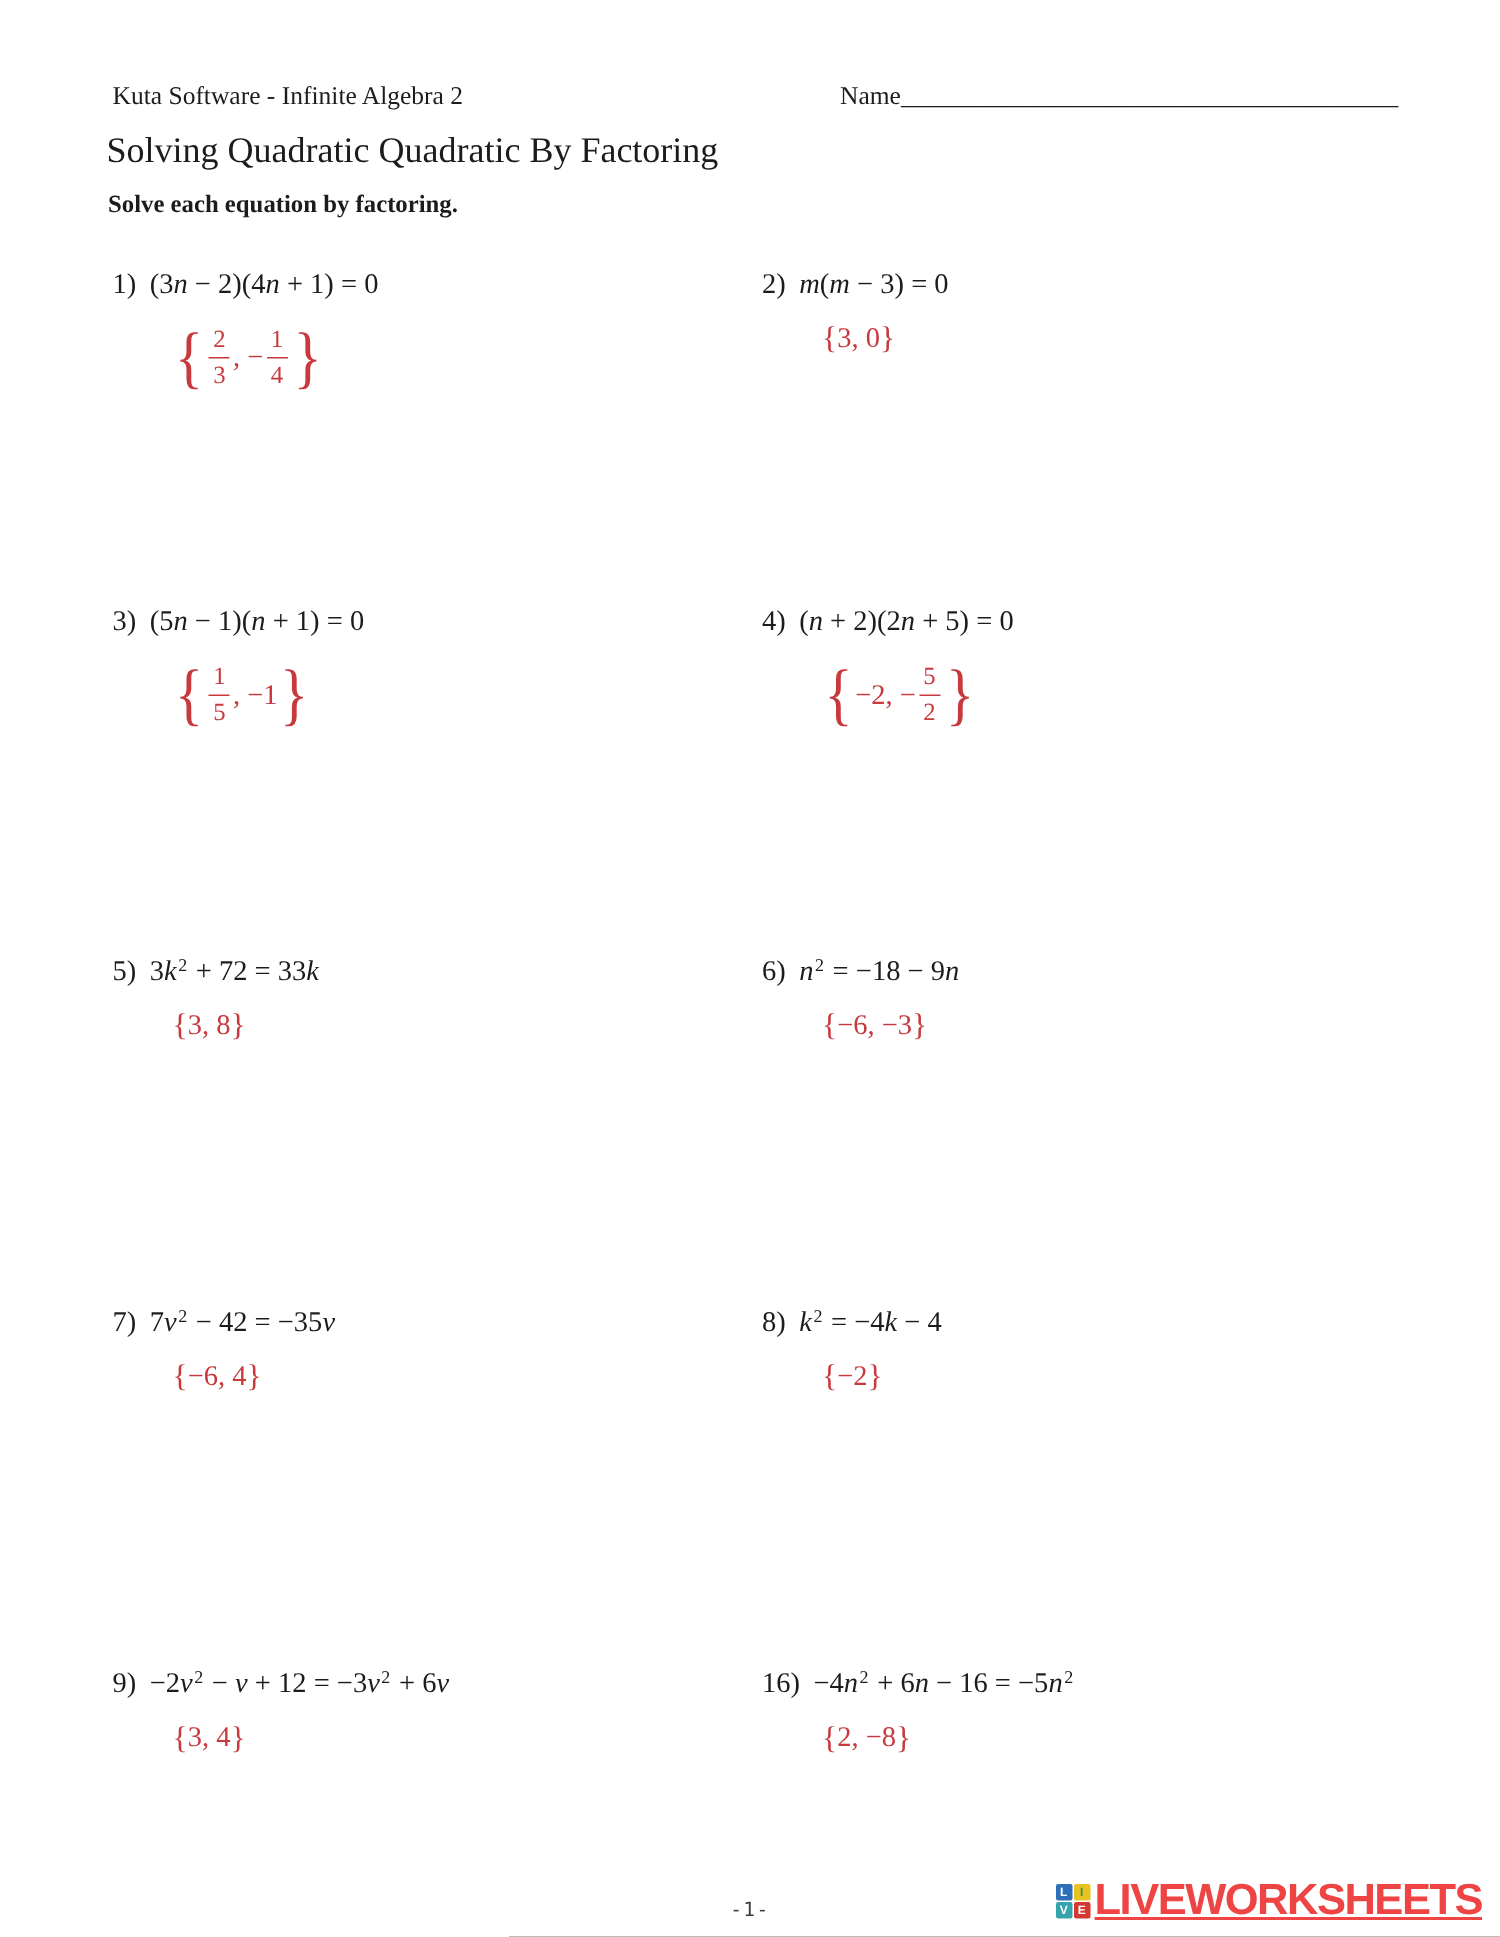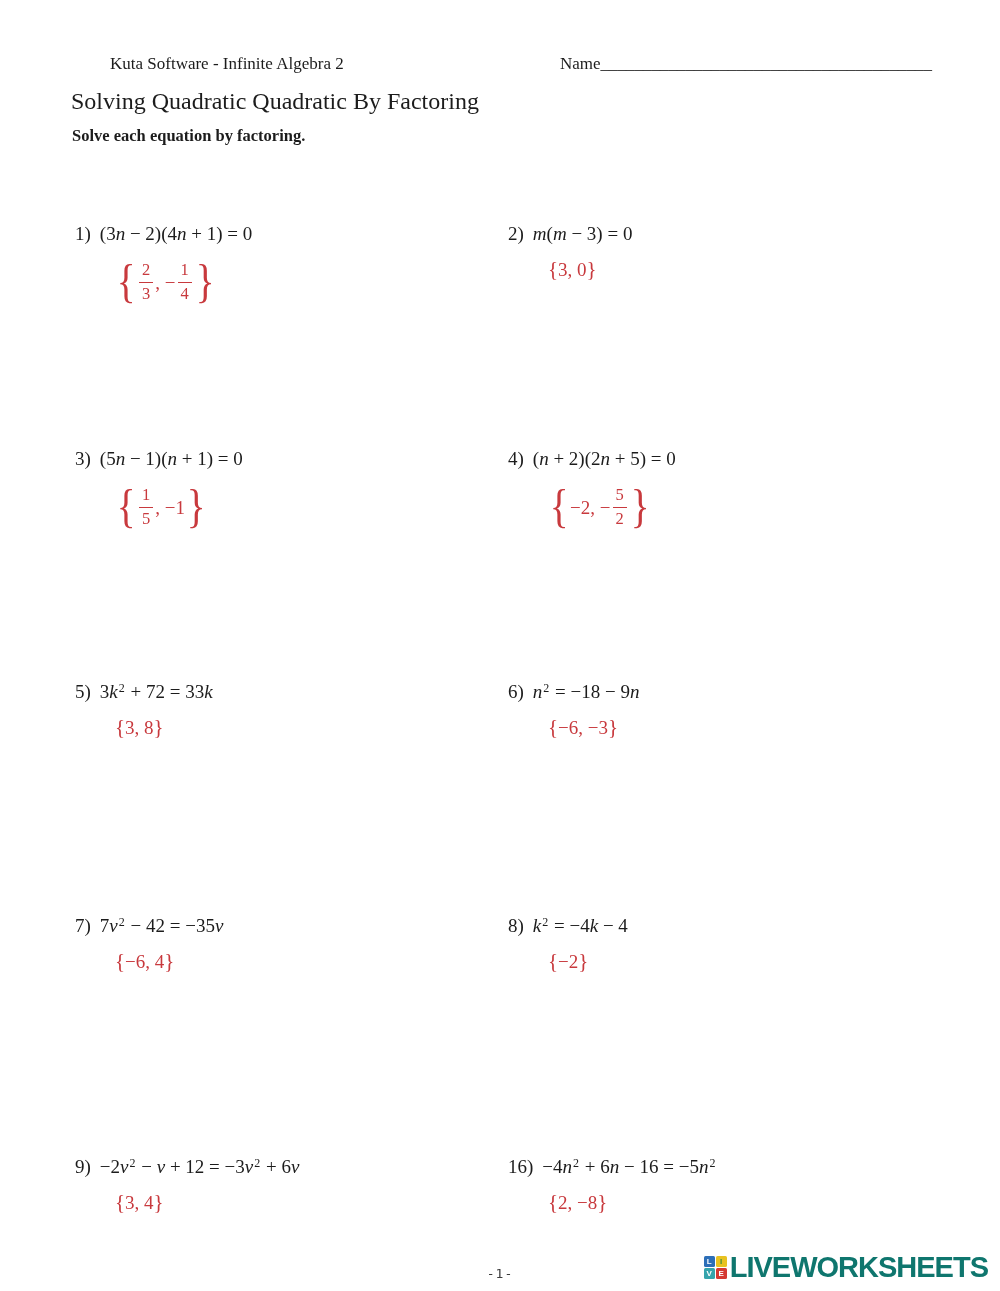--- a/index.html
+++ b/index.html
@@ -6,31 +6,31 @@
   .page{
     position:relative;
     width:1000px;height:1291px;
     margin:0 auto;
     background:#ffffff;
     font-family:"Liberation Serif","DejaVu Serif",serif;
     color:#1c1c1c;
     overflow:hidden;
   }
   
-  .course{position:absolute;left:75px;top:54px;font-size:17px;margin-left:35px;}
+  .course{position:absolute;left:75px;top:54px;font-size:17px;}
   .name-block{position:absolute;left:560px;top:54px;font-size:17px;white-space:nowrap;}
   .title{position:absolute;left:71px;top:88px;font-size:24px;}
   .date-block{position:absolute;left:655px;top:99px;font-size:17px;white-space:nowrap;}
   .date-gap{display:inline-block;width:14px;}
   .instructions{position:absolute;left:72px;top:126px;font-size:16.5px;font-weight:bold;}
   
   .problem{position:absolute;white-space:nowrap;}
   .cl{left:75px}.cr{left:508px}
   .r1{top:177px}.r2{top:402px}.r3{top:635px}.r4{top:869px}.r5{top:1110px}
-  .eq{font-size:19px;line-height:26px;margin-top:44px;}
+  .eq{font-size:19px;line-height:26px;}
   .pnum{margin-right:9px;}
   .var{font-style:italic;}
   sup{font-size:12px;line-height:0;vertical-align:6px;margin-left:1px;margin-right:1px;}
   .ans{margin:12px 0 0 40px;font-size:19px;color:#c8393d;display:flex;align-items:center;line-height:1;}
   .ans-tokens{display:inline-flex;align-items:center;}
   .brace{font-size:21px;line-height:1;}
   .ans.has-frac .brace{font-size:46px;font-weight:300;transform:scaleX(.85);}
   .frac{display:inline-block;text-align:center;font-size:16.5px;line-height:1.15;margin:0 2px;vertical-align:middle;}
   .frac .num{display:block;border-bottom:1.4px solid currentColor;padding:1px 3px 2px;}
   .frac .den{display:block;padding:2px 3px 0;}
@@ -150,16 +150,16 @@
   </div>
 
   <div class="page-num">-1-</div>
   <div class="logo">
     <span class="tiles">
       <span class="tile" style="background: rgb(45, 111, 184); color: rgb(255, 255, 255);">L</span>
       <span class="tile" style="background: rgb(232, 194, 33); color: rgb(63, 143, 61);">I</span>
       <span class="tile" style="background: rgb(53, 164, 172); color: rgb(255, 255, 255);">V</span>
       <span class="tile" style="background: rgb(213, 56, 49); color: rgb(255, 255, 255);">E</span>
     </span>
-    <span class="wordmark" style="color: #0f766e;">LIVEWORKSHEETS</span>
+    <span class="wordmark" style="color: #ef4444; text-decoration: underline;">LIVEWORKSHEETS</span>
   </div>
 
 </div>
 
 </body></html>

